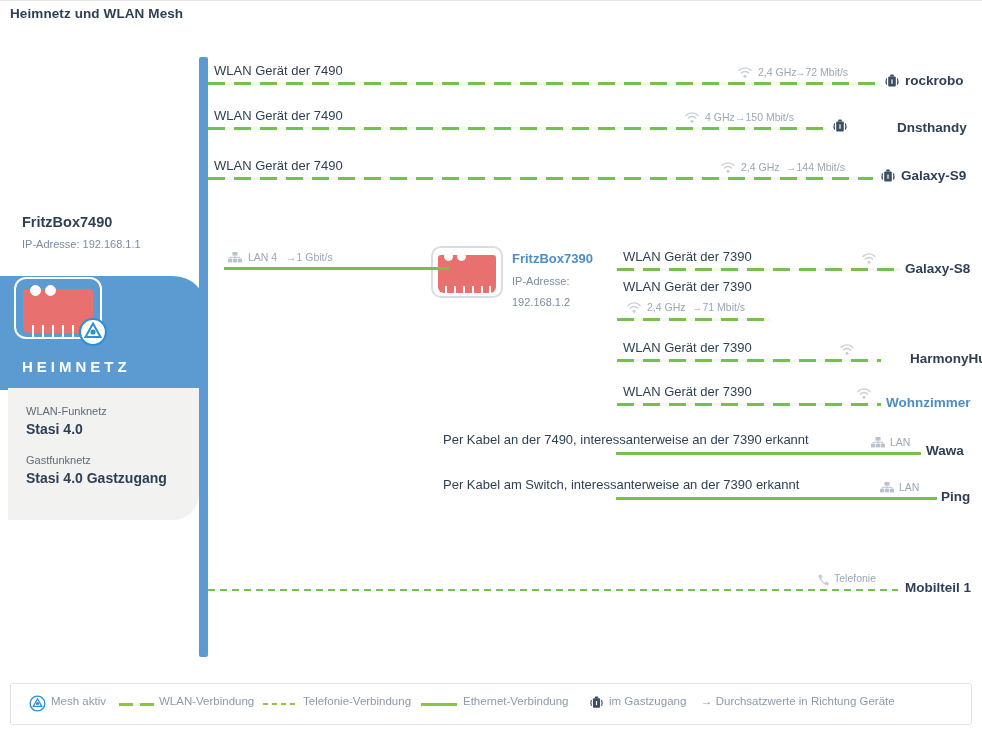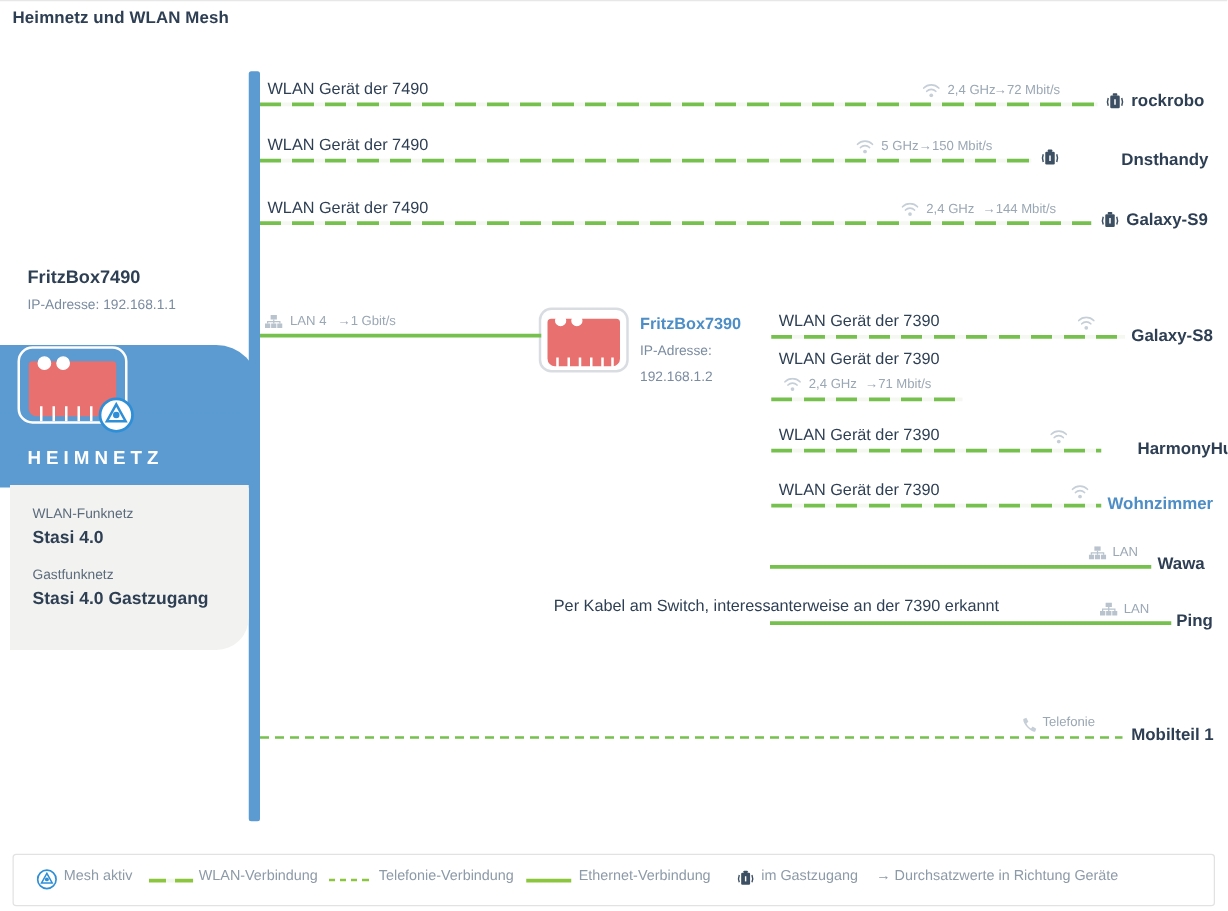--- a/index.html
+++ b/index.html
@@ -195,21 +195,21 @@
       <i style="left:18px"></i>
     <i style="left:27px"></i>
       <i style="left:36px"></i>
       <i style="left:44px"></i>
   </div>
 </div>
 <div class="b7390-title">FritzBox7390</div>
 <div class="b7390-ip1">IP-Adresse:</div>
 <div class="b7390-ip2">192.168.1.2</div>
 
-<div class="row" style="left:208px;top:248px;width:225px;">
+<div class="row" style="left:224px;top:248px;width:225px;">
   <svg class="lan-ico" style="left:4px;top:4px;" viewBox="0 0 14 11">
     <rect x="4.5" y="0" width="5" height="3.6" fill="#b9c3cd"></rect>
     <rect x="0" y="6.8" width="4.2" height="3.6" fill="#b9c3cd"></rect>
     <rect x="4.9" y="6.8" width="4.2" height="3.6" fill="#b9c3cd"></rect>
     <rect x="9.8" y="6.8" width="4.2" height="3.6" fill="#b9c3cd"></rect>
     <path d="M7 3.6 V5.3 M2.1 6.8 V5.3 H11.9 V6.8 M7 5.3 V6.8" stroke="#b9c3cd" stroke-width="1" fill="none"></path>
   </svg>
   <div class="meta" style="left:24px;top:3px;">LAN 4</div>
   <div class="meta" style="left:62px;top:3px;">→1 Gbit/s</div>
   <div class="line eth" style="left:0px;top:19px;width:225px;"></div>
@@ -235,21 +235,21 @@
   <div class="devname" style="left:697px;top:10px;">rockrobo</div>
 </div>
 
 <div class="row" style="left:208px;top:108px;width:770px;">
   <div class="caption" style="left:6px;top:0px;">WLAN Gerät der 7490</div>
   <svg class="wifi-ico" style="left:477px;top:4px;" viewBox="0 0 14 11">
     <path d="M1 3.4 A8.4 8.4 0 0 1 13 3.4" stroke="#c6cfd8" stroke-width="1.4" fill="none" stroke-linecap="round"></path>
     <path d="M3.4 6 A5 5 0 0 1 10.6 6" stroke="#c6cfd8" stroke-width="1.4" fill="none" stroke-linecap="round"></path>
     <circle cx="7" cy="9.2" r="1.5" fill="#c6cfd8"></circle>
   </svg>
-  <div class="meta" style="left:497px;top:3px;">5 GHz</div>
+  <div class="meta" style="left:497px;top:3px;">4 GHz</div>
   <div class="meta" style="left:527px;top:3px;">→150 Mbit/s</div>
   <div class="line wlan" style="left:0px;top:19px;width:617px;"></div>
   <svg class="case-ico" style="left:624px;top:10px;" viewBox="0 0 16 16">
     <rect x="4.2" y="3.4" width="7.6" height="10.2" rx="1" fill="#3d4f63"></rect>
     <rect x="6.2" y="1.6" width="3.6" height="2" rx="0.6" fill="#3d4f63"></rect>
     <rect x="7.4" y="6.4" width="1.2" height="4.4" fill="#ffffff"></rect>
     <path d="M2.6 5.4 A4 6 0 0 0 2.6 11.6" stroke="#3d4f63" stroke-width="1.2" fill="none"></path>
     <path d="M13.4 5.4 A4 6 0 0 1 13.4 11.6" stroke="#3d4f63" stroke-width="1.2" fill="none"></path>
   </svg>
   <div class="devname" style="left:689px;top:12px;">Dnsthandy</div>
@@ -314,20 +314,21 @@
   <svg class="wifi-ico" style="left:240px;top:4px;" viewBox="0 0 14 11">
     <path d="M1 3.4 A8.4 8.4 0 0 1 13 3.4" stroke="#c6cfd8" stroke-width="1.4" fill="none" stroke-linecap="round"></path>
     <path d="M3.4 6 A5 5 0 0 1 10.6 6" stroke="#c6cfd8" stroke-width="1.4" fill="none" stroke-linecap="round"></path>
     <circle cx="7" cy="9.2" r="1.5" fill="#c6cfd8"></circle>
   </svg>
   <div class="line wlan" style="left:0px;top:19px;width:264px;"></div>
   <div class="devname link" style="left:269px;top:11px;">Wohnzimmer</div>
 </div>
 
 <div class="row" style="left:443px;top:432px;width:539px;">
+  <div class="caption" style="left:0px;top:0px;">Per Kabel an der 7490, interessanterweise an der 7390 erkannt</div>
   <svg class="lan-ico" style="left:428px;top:5px;" viewBox="0 0 14 11">
     <rect x="4.5" y="0" width="5" height="3.6" fill="#b9c3cd"></rect>
     <rect x="0" y="6.8" width="4.2" height="3.6" fill="#b9c3cd"></rect>
     <rect x="4.9" y="6.8" width="4.2" height="3.6" fill="#b9c3cd"></rect>
     <rect x="9.8" y="6.8" width="4.2" height="3.6" fill="#b9c3cd"></rect>
     <path d="M7 3.6 V5.3 M2.1 6.8 V5.3 H11.9 V6.8 M7 5.3 V6.8" stroke="#b9c3cd" stroke-width="1" fill="none"></path>
   </svg>
   <div class="meta" style="left:447px;top:4px;">LAN</div>
   <div class="line eth" style="left:173px;top:20px;width:305px;"></div>
   <div class="devname" style="left:483px;top:11px;">Wawa</div>

